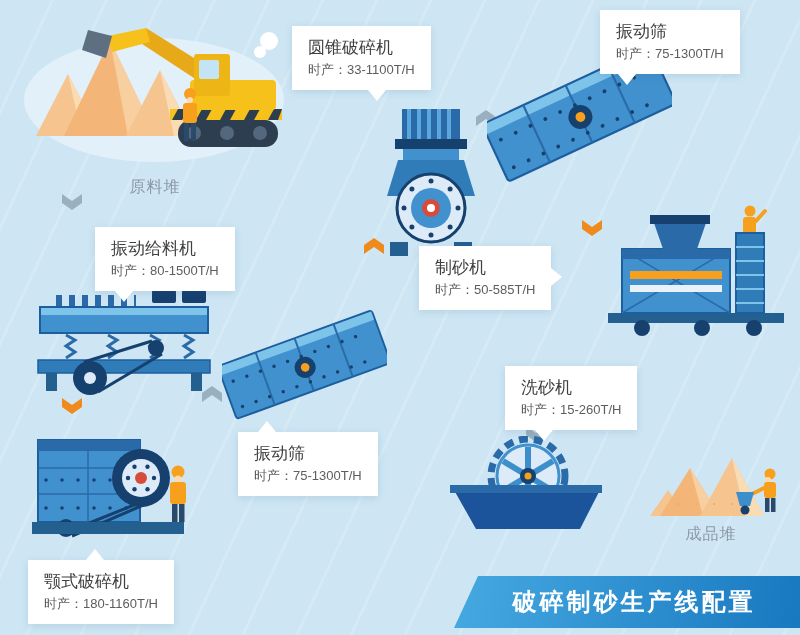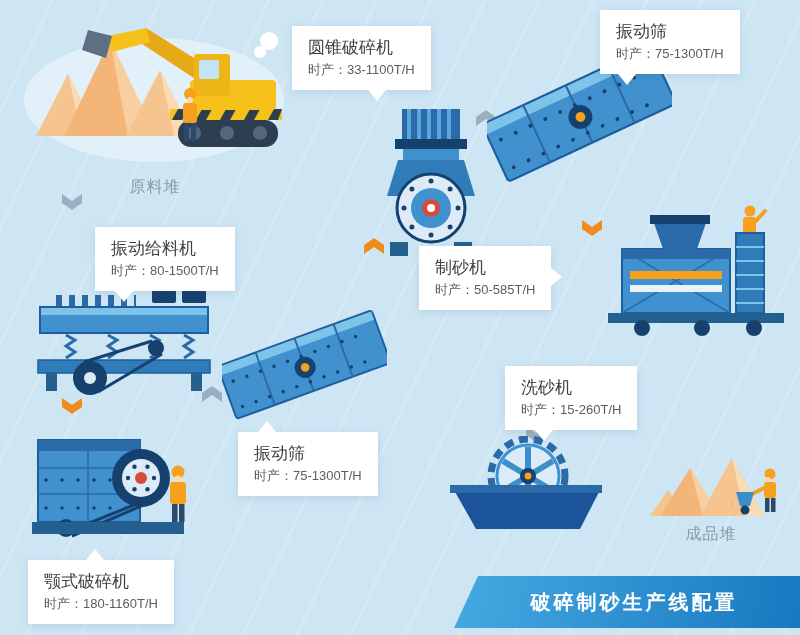--- a/index.html
+++ b/index.html
@@ -23,21 +23,21 @@
   .tail-right{border-top:9px solid transparent;border-bottom:9px solid transparent;border-left:11px solid #fff;}
   
   .pile-label{position:absolute;font-size:16px;color:#8d9aa6;text-align:center;letter-spacing:1px;}
   
   .banner{
     position:absolute;right:0;top:576px;width:346px;height:52px;
     background:linear-gradient(100deg,#46a9e1,#1878c0);
     clip-path:polygon(24px 0,100% 0,100% 100%,0 100%);
     display:flex;align-items:center;justify-content:center;
   }
-  .banner-text{color:#fff;font-size:20px;font-weight:bold;letter-spacing:3px;padding-left:14px;}
+  .banner-text{color:#fff;font-size:24px;font-weight:bold;letter-spacing:3px;padding-left:14px;}
   .arrow{position:absolute;width:20px;height:16px;}
 </style>
 </head>
 <body>
 
 <div class="canvas">
 
   <div class="abs" style="left:22px;top:8px;width:265px;height:160px;">
     <svg width="265" height="160" viewBox="0 0 265 160">
       <ellipse cx="132" cy="92" rx="130" ry="62" fill="#e2f0fa"></ellipse>

